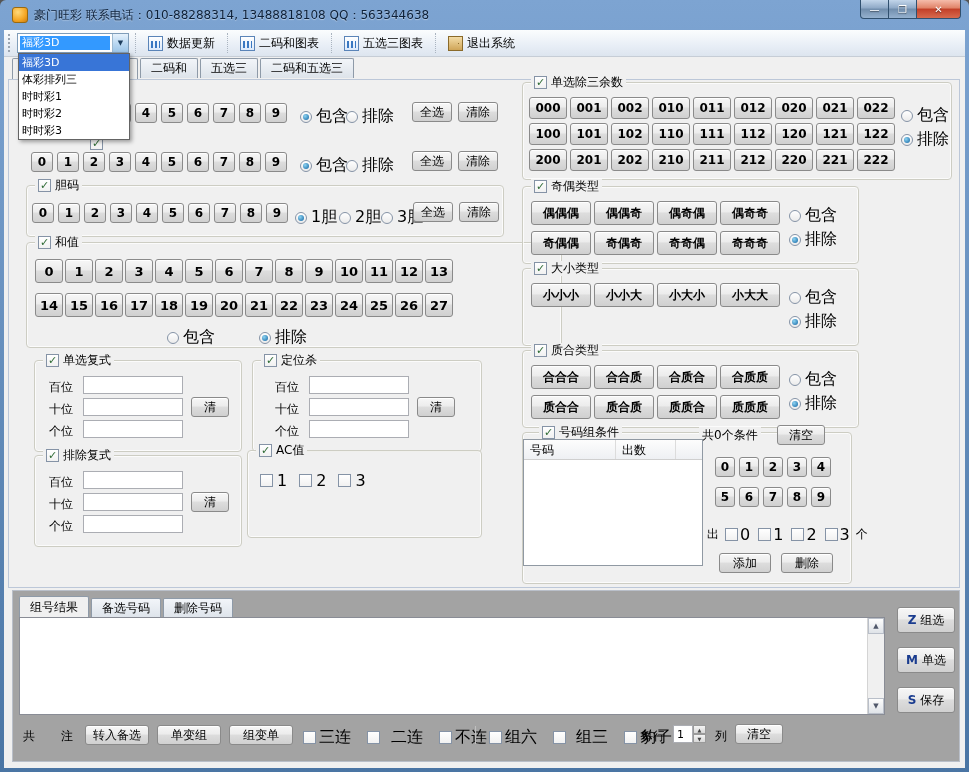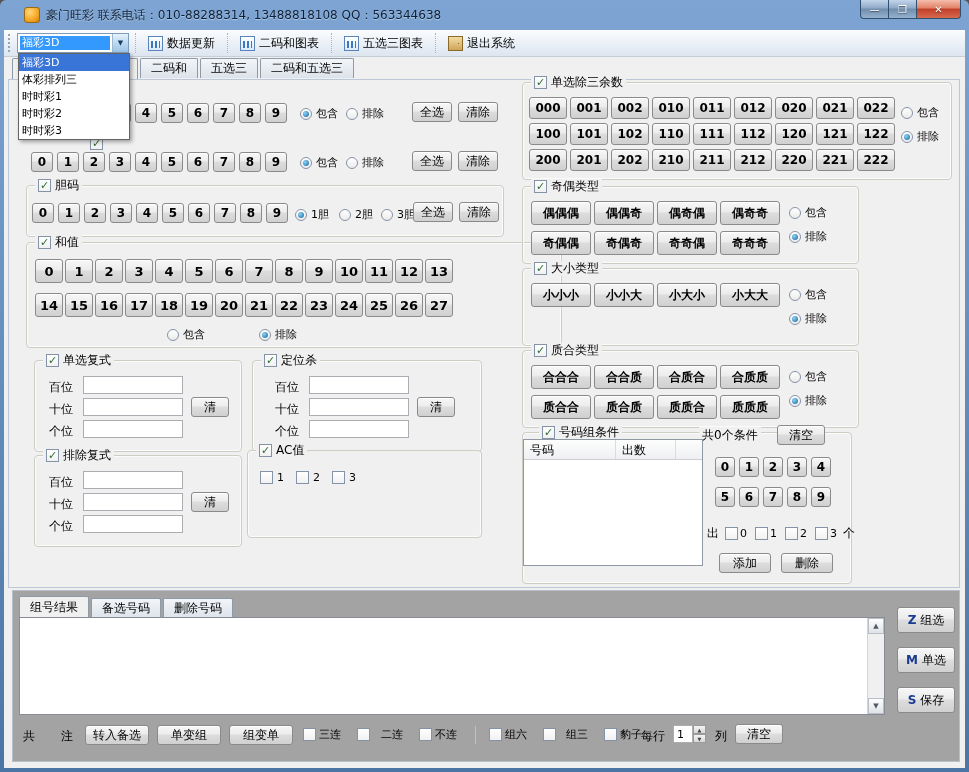--- a/index.html
+++ b/index.html
@@ -1,20 +1,20 @@
 <!DOCTYPE html>
 <html><head>
 <meta charset="utf-8">
 <style>
   * { margin:0; padding:0; box-sizing:border-box; font-family:"DejaVu Sans","Liberation Sans",sans-serif; }
   html,body { width:969px; height:772px; overflow:hidden; background:#555; }
   #window { position:relative; width:969px; height:772px; background:linear-gradient(#7da4d2,#4a75a4); border-radius:6px 6px 0 0; overflow:hidden; font-size:12px; color:#000; }
 
   
-  .titlebar { position:absolute; left:0; top:0; right:0; height:30px; display:flex; align-items:center; padding-left:24px; gap:6px; }
+  .titlebar { position:absolute; left:0; top:0; right:0; height:30px; display:flex; align-items:center; padding-left:12px; gap:6px; }
   .app-icon { width:16px; height:16px; border-radius:3px; background:radial-gradient(circle at 35% 30%,#ffd97a,#f5a623 60%,#c97b12); border:1px solid #9a6a10; flex:none; }
   .title-text { font-size:12px; color:#0d2038; text-shadow:0 1px 1px rgba(255,255,255,.45); white-space:nowrap; }
   .win-controls { position:absolute; right:8px; top:0; display:flex; }
   .win-btn { height:19px; border:1px solid #30506f; border-top:none; display:flex; align-items:center; justify-content:center; color:#fff; font-size:10px; text-shadow:0 1px 1px rgba(0,0,0,.5); background:linear-gradient(#c2d5ea,#8ea9c6 45%,#708dac 50%,#95b1cf); }
   .win-btn.min { width:29px; border-radius:0 0 0 4px; }
   .win-btn.max { width:27px; border-left:none; border-right:none; }
   .win-btn.close { width:45px; border-radius:0 0 4px 0; background:linear-gradient(#f5bcab,#e08267 45%,#c23f28 50%,#d76a4e); }
 
   
   .client { position:absolute; left:4px; top:30px; width:961px; height:738px; background:#f0f0f0; }
@@ -50,21 +50,21 @@
   .bbtn { width:28px; height:24px; font-weight:bold; font-size:13px; }
   .tbtn { width:38px; height:22px; font-weight:bold; font-size:12px; }
   .ybtn { width:60px; height:24px; font-weight:bold; font-size:12px; white-space:nowrap; }
   .mbtn { width:20px; height:20px; font-weight:bold; font-size:12px; }
   .pbtn { height:20px; font-size:12px; padding:0 4px; white-space:nowrap; }
   .flexrow { display:flex; }
   .radio { width:12px; height:12px; border-radius:50%; border:1px solid #8593a6; background:linear-gradient(#fff,#ebebeb); display:inline-flex; align-items:center; justify-content:center; flex:none; }
   .radio.checked::after { content:""; width:6px; height:6px; border-radius:50%; background:radial-gradient(circle at 35% 35%,#8ed4f2,#2f7fb6 75%); }
   .checkbox { width:13px; height:13px; border:1px solid #8593a6; background:linear-gradient(#fff,#f1f1f1); display:inline-flex; align-items:center; justify-content:center; flex:none; }
   .checkbox.checked::after { content:"✓"; font-size:11px; font-weight:bold; color:#2e6b34; line-height:1; }
-  .wrap { display:flex; align-items:center; gap:4px; font-size:11px; white-space:nowrap; }
+  .wrap { display:flex; align-items:center; gap:4px; font-size:16px; white-space:nowrap; }
   .group { position:absolute; border:1px solid #cdcdc3; border-radius:4px; box-shadow:inset 0 0 0 1px rgba(255,255,255,.7); }
   .gtitle { position:absolute; top:-8px; left:8px; background:#f0f0f0; padding:0 3px; display:flex; align-items:center; gap:4px; height:15px; font-size:12px; white-space:nowrap; }
   .field { width:100px; height:18px; border:1px solid #abadb3; background:#fff; font-size:12px; padding:0 3px; }
   .flabel { font-size:12px; }
 
   
   .cond-table { position:absolute; border:1px solid #9099a3; background:#fff; }
   .cond-head { display:flex; height:20px; background:linear-gradient(#fdfdfd,#eef0f3); border-bottom:1px solid #cfcfcf; }
   .cond-col { padding:2px 6px; border-right:1px solid #dcdcdc; font-size:12px; }
 

